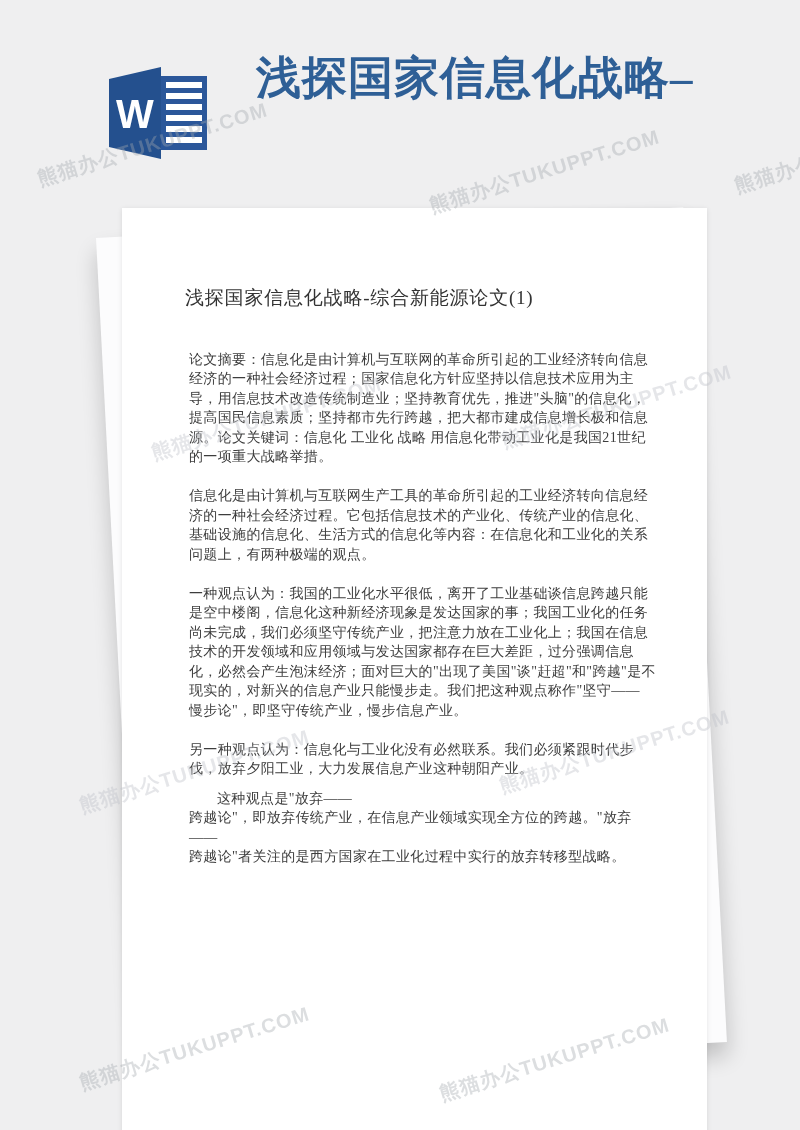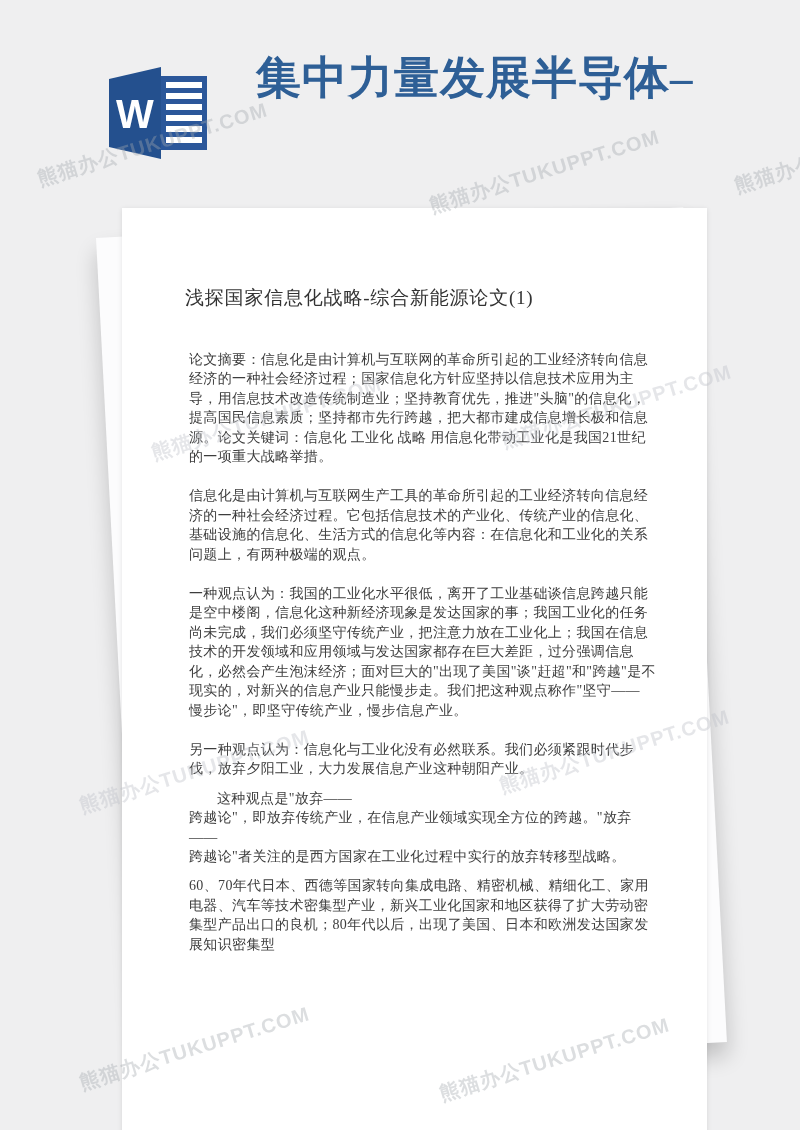--- a/index.html
+++ b/index.html
@@ -80,37 +80,36 @@
       <rect class="icon-line" x="59" y="40" width="36" height="6"></rect>
       <rect class="icon-line" x="59" y="51" width="36" height="6"></rect>
       <rect class="icon-line" x="59" y="62" width="36" height="6"></rect>
       <rect class="icon-line" x="59" y="73" width="36" height="6"></rect>
       <polygon class="icon-slab" points="2,15 54,3 54,95 2,83"></polygon>
       <text x="28" y="64" text-anchor="middle" font-size="40" font-weight="bold" fill="#ffffff" font-family="Liberation Sans, DejaVu Sans, sans-serif">W</text>
     </svg>
   </div>
 
   <div class="header-title">
-    <div>集中力量发展半导体–</div>
+    <div>浅探国家信息化战略–</div>
   </div>
 
   <div class="back-page"></div>
 
   <div class="page">
     <div class="page-inner">
       <h1 class="doc-heading">浅探国家信息化战略-综合新能源论文(1)</h1>
       <p class="doc-par">论文摘要：信息化是由计算机与互联网的革命所引起的工业经济转向信息经济的一种社会经济过程；国家信息化方针应坚持以信息技术应用为主导，用信息技术改造传统制造业；坚持教育优先，推进"头脑"的信息化，提高国民信息素质；坚持都市先行跨越，把大都市建成信息增长极和信息源。论文关键词：信息化 工业化 战略 用信息化带动工业化是我国21世纪的一项重大战略举措。</p>
       <p class="doc-par">信息化是由计算机与互联网生产工具的革命所引起的工业经济转向信息经济的一种社会经济过程。它包括信息技术的产业化、传统产业的信息化、基础设施的信息化、生活方式的信息化等内容：在信息化和工业化的关系问题上，有两种极端的观点。</p>
       <p class="doc-par">一种观点认为：我国的工业化水平很低，离开了工业基础谈信息跨越只能是空中楼阁，信息化这种新经济现象是发达国家的事；我国工业化的任务尚未完成，我们必须坚守传统产业，把注意力放在工业化上；我国在信息技术的开发领域和应用领域与发达国家都存在巨大差距，过分强调信息化，必然会产生泡沫经济；面对巨大的"出现了美国"谈"赶超"和"跨越"是不现实的，对新兴的信息产业只能慢步走。我们把这种观点称作"坚守——
 慢步论"，即坚守传统产业，慢步信息产业。</p>
       <p class="doc-par tight">另一种观点认为：信息化与工业化没有必然联系。我们必须紧跟时代步伐，放弃夕阳工业，大力发展信息产业这种朝阳产业。</p>
       <p class="doc-par tight indent">这种观点是"放弃——
 跨越论"，即放弃传统产业，在信息产业领域实现全方位的跨越。"放弃——
 跨越论"者关注的是西方国家在工业化过程中实行的放弃转移型战略。</p>
-      <p class="doc-par">60、70年代日本、西德等国家转向集成电路、精密机械、精细化工、家用电器、汽车等技术密集型产业，新兴工业化国家和地区获得了扩大劳动密集型产品出口的良机；80年代以后，出现了美国、日本和欧洲发达国家发展知识密集型</p>
     </div>
   </div>
 
   <span class="wm" style="left:38px;  top:166px;">熊猫办公TUKUPPT.COM</span>
   <span class="wm" style="left:430px; top:193px;">熊猫办公TUKUPPT.COM</span>
   <span class="wm" style="left:735px; top:173px;">熊猫办公TUKUPPT.COM</span>
   <span class="wm on-page" style="left:152px; top:440px;">熊猫办公TUKUPPT.COM</span>
   <span class="wm on-page" style="left:502px; top:428px;">熊猫办公TUKUPPT.COM</span>
   <span class="wm on-page" style="left:80px;  top:793px;">熊猫办公TUKUPPT.COM</span>
   <span class="wm on-page" style="left:500px; top:773px;">熊猫办公TUKUPPT.COM</span>

